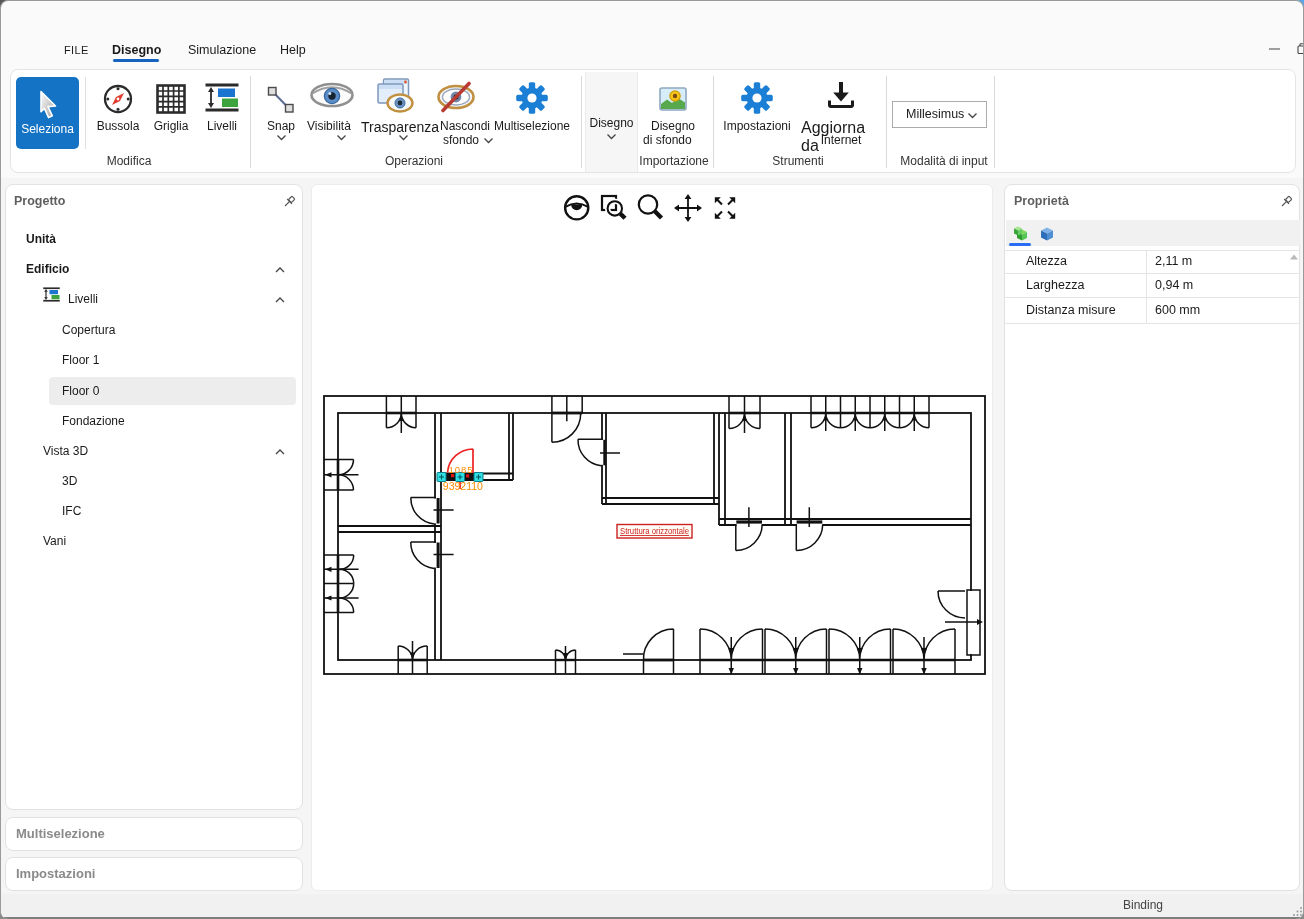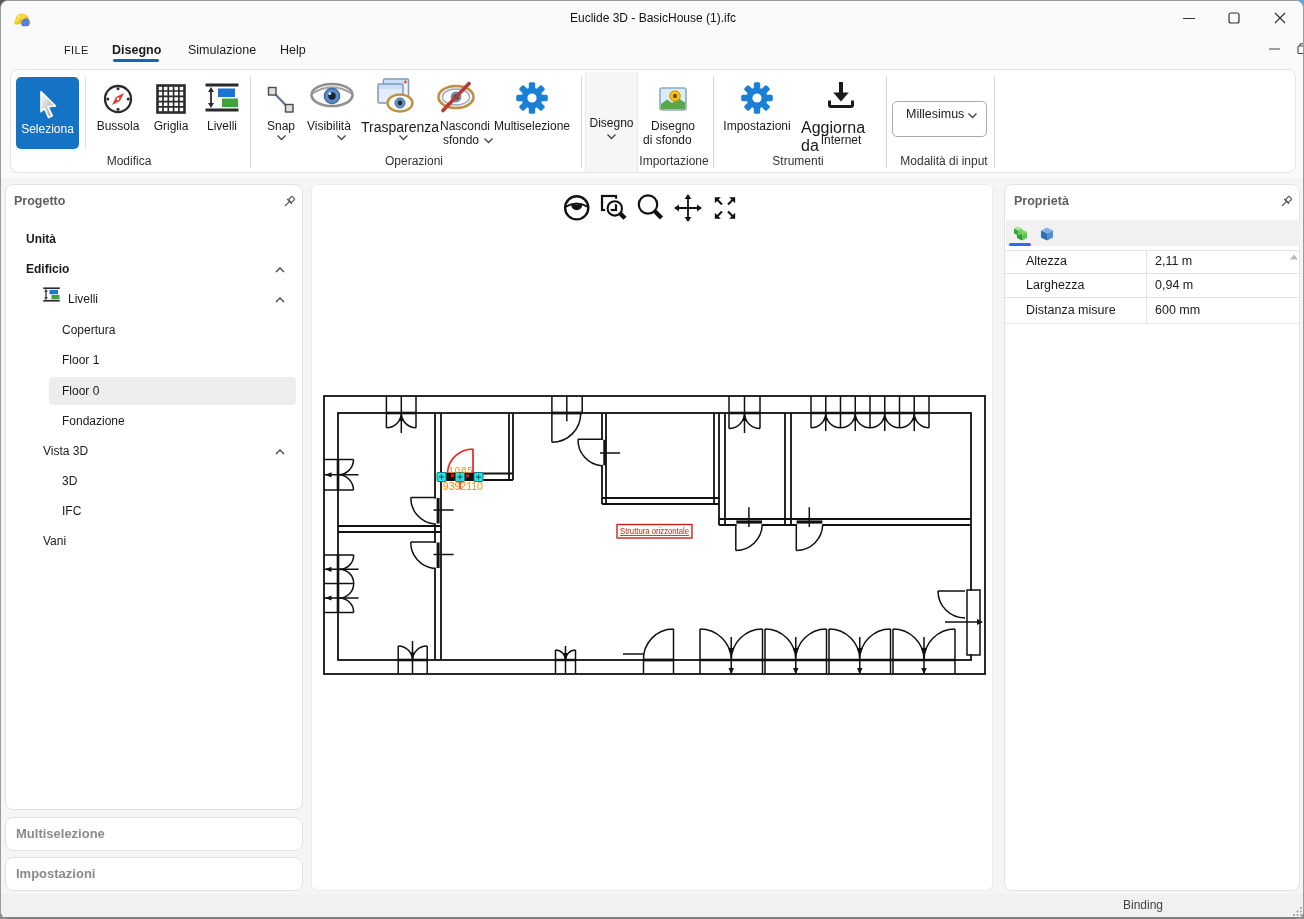--- a/index.html
+++ b/index.html
@@ -18,55 +18,40 @@
 #menu-underline { position:absolute; left:68px; top:23px; width:46px; height:2.8px; background:#1464c0; border-radius:2px; }
 
 #ribbon { position:absolute; left:9px; top:68px; width:1286px; height:104px; background:#ffffff;
   border:1px solid #e4e4e4; border-radius:8px; }
 .rsep { position:absolute; top:6px; height:92px; width:1px; background:#d9d9d9; }
 .rlabel { position:absolute; top:84px; font-size:12px; color:#333; text-align:center; }
 #btn-seleziona { position:absolute; left:5px; top:7px; width:63px; height:72px; background:#1473c5;
   border-radius:5px; color:#fff; text-align:center; font-size:12px; }
 #btn-disegno { position:absolute; left:574px; top:2px; width:53px; height:100px; background:#f6f6f6;
   border-left:1px solid #ebebeb; border-right:1px solid #ebebeb; text-align:center; font-size:12px; }
-#combo { position:absolute; left:881px; top:31px; width:95px; height:36px; border:1px solid #ababab;
-  border-radius:5px; background:#fff; font-size:12.5px; }
+#combo { position:absolute; left:881px; top:31px; width:95px; height:27px; border:1px solid #ababab;
+  border-radius:0; background:#fff; font-size:12.5px; }
 
 #content { position:absolute; left:0; top:177px; width:1304px; height:716px; background:#f5f5f5; }
 .panel { position:absolute; background:#fff; border:1px solid #e2e2e2; border-radius:8px; }
 .ptitle { position:absolute; left:12px; top:9px; font-size:12.5px; color:#5f5f5f; font-weight:bold; }
 .treeitem { position:absolute; font-size:12px; }
 .tchev { position:absolute; left:268px; width:12px; height:12px; }
 
 #statusbar { position:absolute; left:0; top:893px; width:1304px; height:23px; background:#f1f1f1;text-align:center; }
 #statusbar .txt { position:absolute; left:1122px; top:4px; font-size:12px; color:#444; }
 #bottomedge { position:absolute; left:0; top:916px; width:1304px; height:3px; background:#7e7e7e; }
 svg { display:block; }
 </style>
 </head>
 <body>
 <div style="position:absolute;left:0;top:0;width:14px;height:14px;background:#565656"></div>
 <div style="position:absolute;right:0;top:0;width:14px;height:14px;background:#58a6e8"></div>
 <div id="win">
 
-  <div id="titlebar">
-    <svg class="abs" style="left:12px;top:8px" width="20" height="20" viewBox="0 0 20 20">
-      <path d="M2 13 Q2 5 9 4.5 Q16 5 16.5 13 L17.5 13.6 Q18 14.6 17 15 L2 15.6 Q0.6 15 1.2 13.8 Z" fill="#f4c913"></path>
-      <path d="M3 12 Q3.5 6.5 8 5.4 L8.5 9 Q5 9.6 4.6 13 Z" fill="#ffe55e"></path>
-      <path d="M9 4.8 L12 5.6 Q13 9 12.6 12 L9.6 11 Q9 7.6 9 4.8 Z" fill="#ffdf3e" opacity="0.8"></path>
-      <path d="M8.2 13.2 Q8.4 10.6 10.4 10.4 Q11.2 8.8 12.8 9.4 Q14.4 8.6 15.2 10.2 Q17 10.6 16.6 12.4 L16.2 16.2 Q12 17.4 8.6 16.2 Z" fill="#5a7fd6"></path>
-      <path d="M9 15.8 Q12.6 16.8 16 15.9 L16 16.6 Q12.4 17.8 9 16.7 Z" fill="#4a6cc0"></path>
-    </svg>
-    <div id="title">Euclide 3D - BasicHouse (1).ifc</div>
-    <svg class="abs" style="left:1179px;top:11px" width="120" height="13" viewBox="0 0 120 13">
-      <line x1="3" y1="6.5" x2="15" y2="6.5" stroke="#333" stroke-width="1.2"></line>
-      <rect x="49" y="1" width="10" height="10" rx="2" fill="none" stroke="#333" stroke-width="1.2"></rect>
-      <path d="M95 1 L105 11 M105 1 L95 11" stroke="#333" stroke-width="1.2"></path>
-    </svg>
-  </div>
 
   <div id="menubar">
     <div class="menuitem" style="left:19px;font-size:11px;letter-spacing:0.4px;margin-top:1px">FILE</div>
     <div class="menuitem" id="menu-disegno" style="left:67px">Disegno</div>
     <div class="menuitem" style="left:143px">Simulazione</div>
     <div class="menuitem" style="left:235px">Help</div>
     <div id="menu-underline"></div>
     <svg class="abs" style="left:1222px;top:7px" width="75px" height="12" viewBox="0 0 75 12">
       <line x1="2" y1="6" x2="13" y2="6" stroke="#444" stroke-width="1.2"></line>
       <rect x="31" y="3" width="7.5" height="7.5" rx="1" fill="none" stroke="#444" stroke-width="1.1"></rect>

